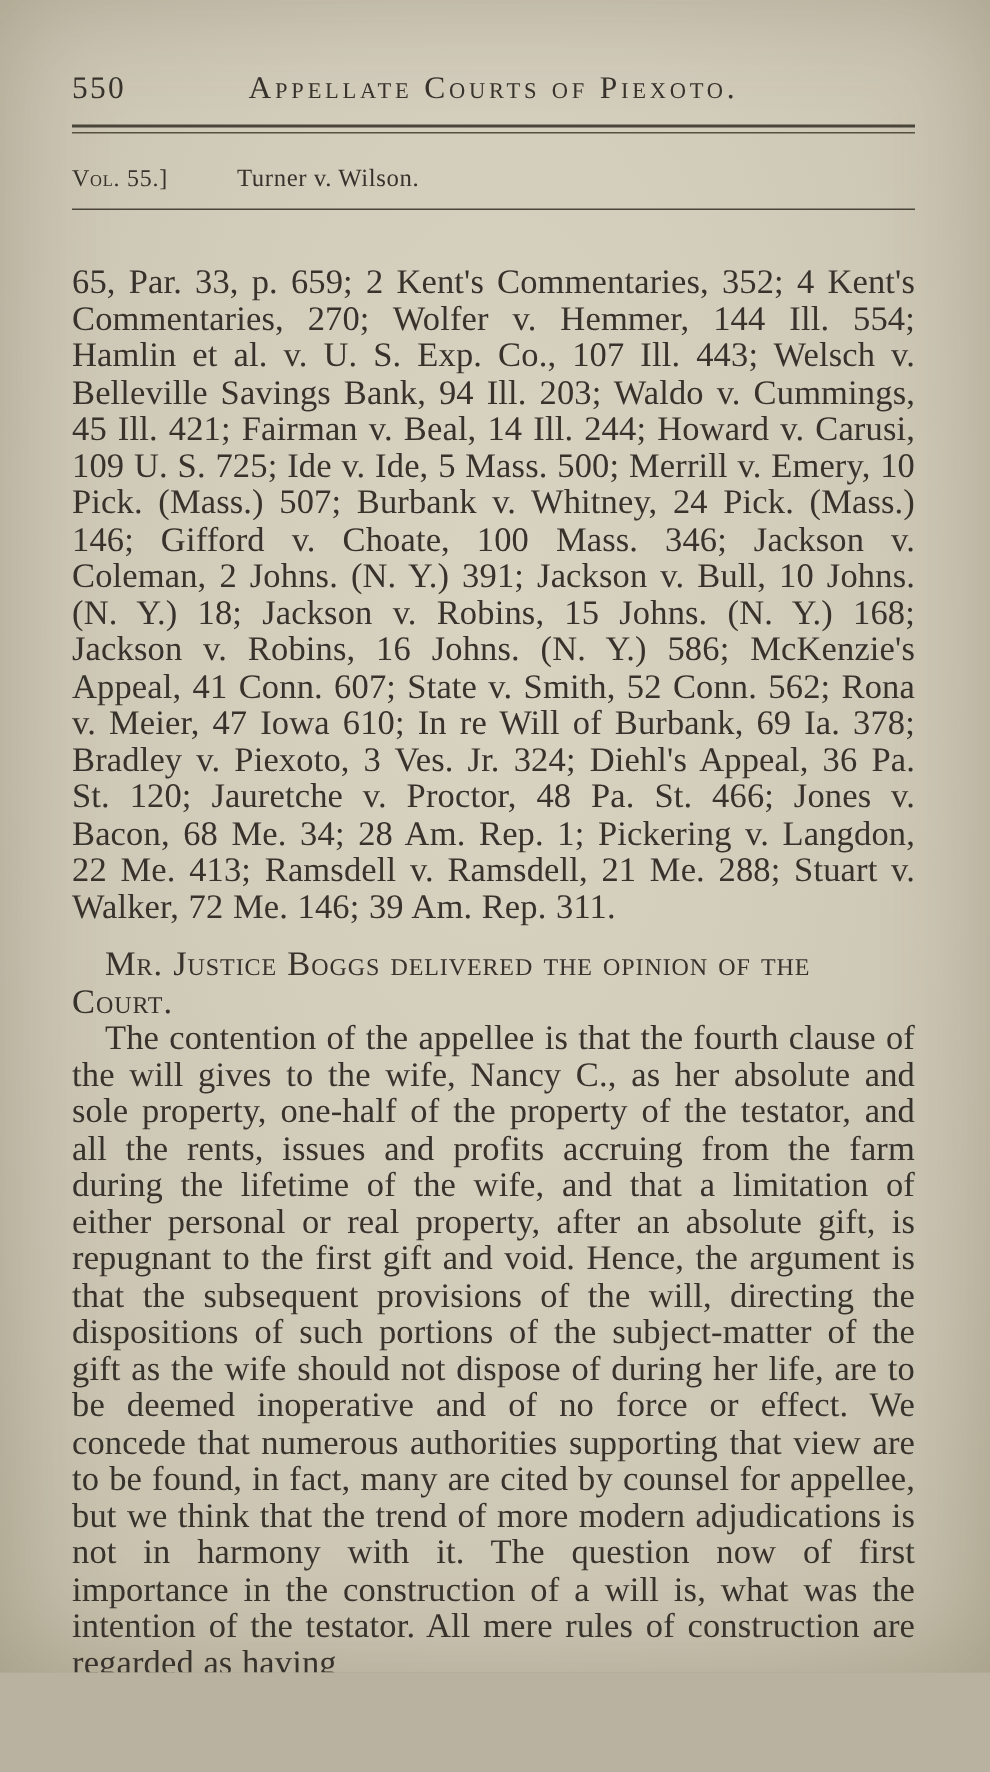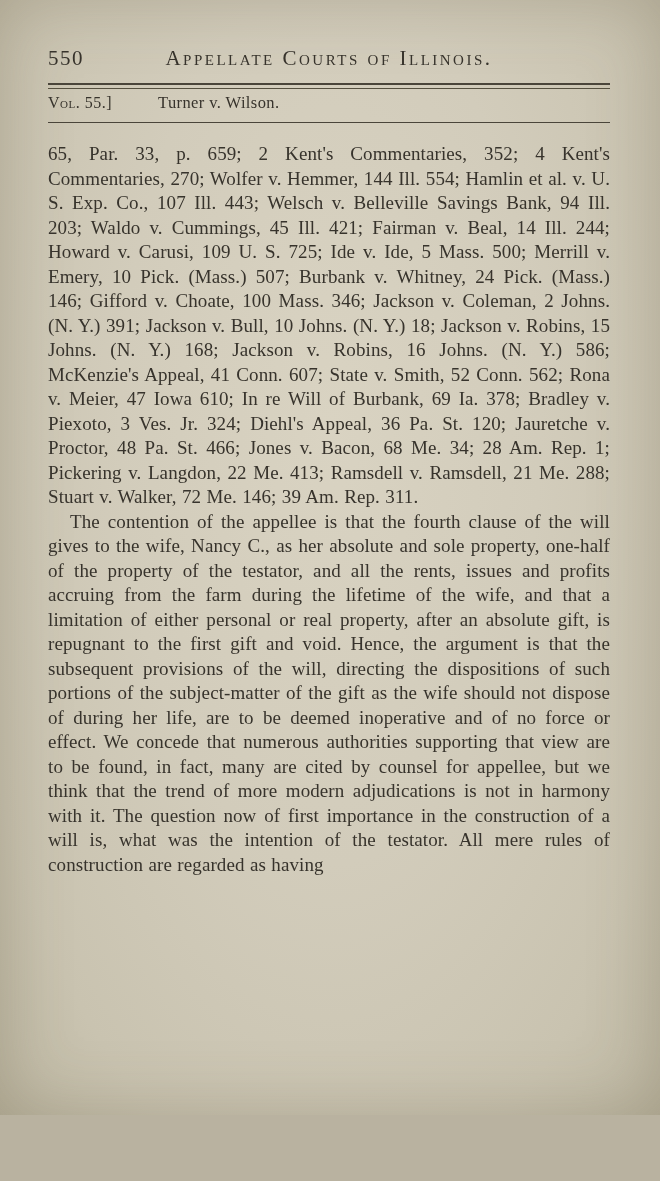--- a/index.html
+++ b/index.html
@@ -54,43 +54,43 @@
     .rule-single {
       margin-top: 9px;
       border-top: 1.5px solid #4a453a;
       height: 0;
     }
 
     
     .case-line {
       display: flex;
       align-items: baseline;
-      margin-top: 4px;
+      margin-top: 20px;
       line-height: 20px;
     }
     .volume-label {
       width: 110px;
       font-variant: small-caps;
       font-size: 16px;
       letter-spacing: 0.5px;
     }
     .case-title {
       flex: 1;
       text-align: left;
       font-size: 16.5px;
       letter-spacing: 0.4px;
     }
     .case-spacer {
       width: 110px;
     }
 
     
     .body-text {
-      margin-top: 19px;
-      font-size: 19px;
+      margin-top: 36px;
+      font-size: 23px;
       line-height: 24.5px;
       text-align: justify;
       letter-spacing: 0.1px;
       word-spacing: 0.5px;
     }
     .body-text p {
       margin: 0;
     }
     .citations {
       text-indent: 0;
@@ -106,35 +106,36 @@
       text-indent: 22px;
     }
   </style>
 </head>
 <body>
 
 <div class="page">
 
   <header class="running-head">
     <span class="page-number">550</span>
-    <span class="running-title">Appellate Courts of Illinois.</span>
+    <span class="running-title">Appellate Courts of Piexoto.</span>
     <span class="head-spacer"></span>
   </header>
 
   <div class="rule-double"></div>
 
   <div class="case-line">
     <span class="volume-label">Vol. 55.]</span>
     <span class="case-title">Turner v. Wilson.</span>
     <span class="case-spacer"></span>
   </div>
 
   <div class="rule-single"></div>
 
   <main class="body-text">
     <p class="citations">65, Par. 33, p. 659; 2 Kent's Commentaries, 352; 4 Kent's Commentaries, 270; Wolfer v. Hemmer, 144 Ill. 554; Hamlin et al. v. U. S. Exp. Co., 107 Ill. 443; Welsch v. Belleville Savings Bank, 94 Ill. 203; Waldo v. Cummings, 45 Ill. 421; Fairman v. Beal, 14 Ill. 244; Howard v. Carusi, 109 U. S. 725; Ide v. Ide, 5 Mass. 500; Merrill v. Emery, 10 Pick. (Mass.) 507; Burbank v. Whitney, 24 Pick. (Mass.) 146; Gifford v. Choate, 100 Mass. 346; Jackson v. Coleman, 2 Johns. (N. Y.) 391; Jackson v. Bull, 10 Johns. (N. Y.) 18; Jackson v. Robins, 15 Johns. (N. Y.) 168; Jackson v. Robins, 16 Johns. (N. Y.) 586; McKenzie's Appeal, 41 Conn. 607; State v. Smith, 52 Conn. 562; Rona v. Meier, 47 Iowa 610; In re Will of Burbank, 69 Ia. 378; Bradley v. Piexoto, 3 Ves. Jr. 324; Diehl's Appeal, 36 Pa. St. 120; Jauretche v. Proctor, 48 Pa. St. 466; Jones v. Bacon, 68 Me. 34; 28 Am. Rep. 1; Pickering v. Langdon, 22 Me. 413; Ramsdell v. Ramsdell, 21 Me. 288; Stuart v. Walker, 72 Me. 146; 39 Am. Rep. 311.</p>
 
+    <p class="opinion-heading">Mr. Justice Boggs delivered the opinion of the Court.</p>
 
 
     <p class="para">The contention of the appellee is that the fourth clause of the will gives to the wife, Nancy C., as her absolute and sole property, one-half of the property of the testator, and all the rents, issues and profits accruing from the farm during the lifetime of the wife, and that a limitation of either personal or real property, after an absolute gift, is repugnant to the first gift and void. Hence, the argument is that the subsequent provisions of the will, directing the dispositions of such portions of the subject-matter of the gift as the wife should not dispose of during her life, are to be deemed inoperative and of no force or effect. We concede that numerous authorities supporting that view are to be found, in fact, many are cited by counsel for appellee, but we think that the trend of more modern adjudications is not in harmony with it. The question now of first importance in the construction of a will is, what was the intention of the testator. All mere rules of construction are regarded as having</p>
   </main>
 
 </div>
 
 </body></html>

